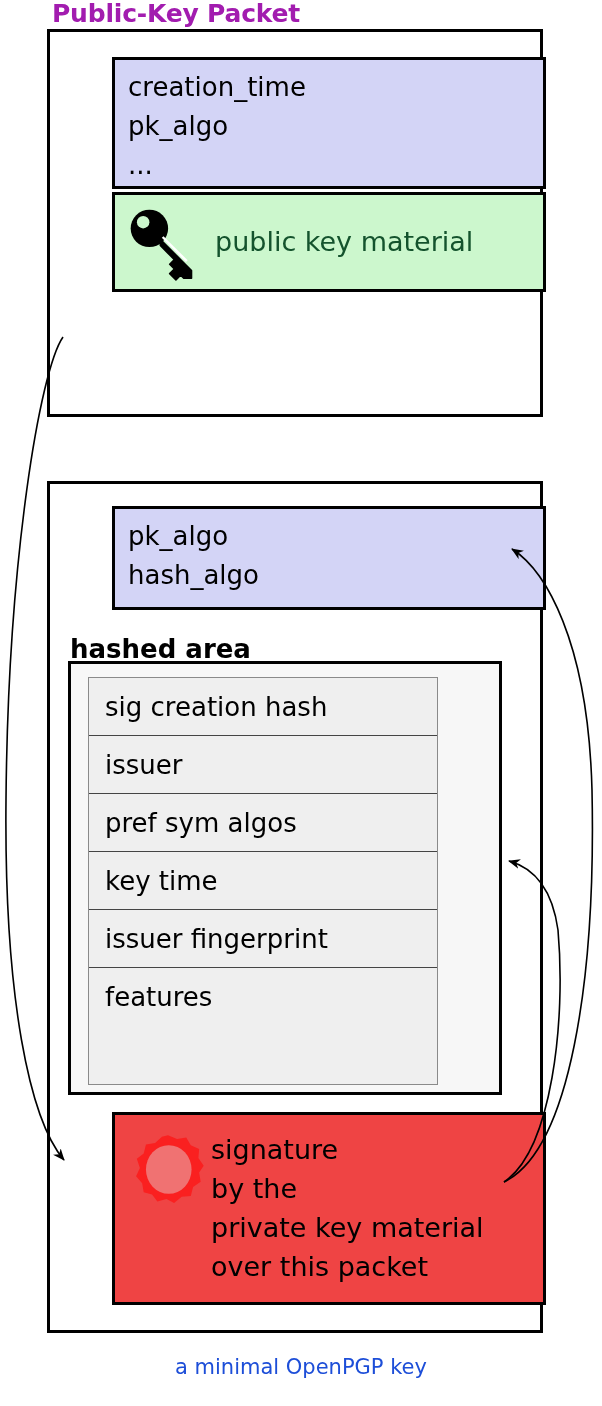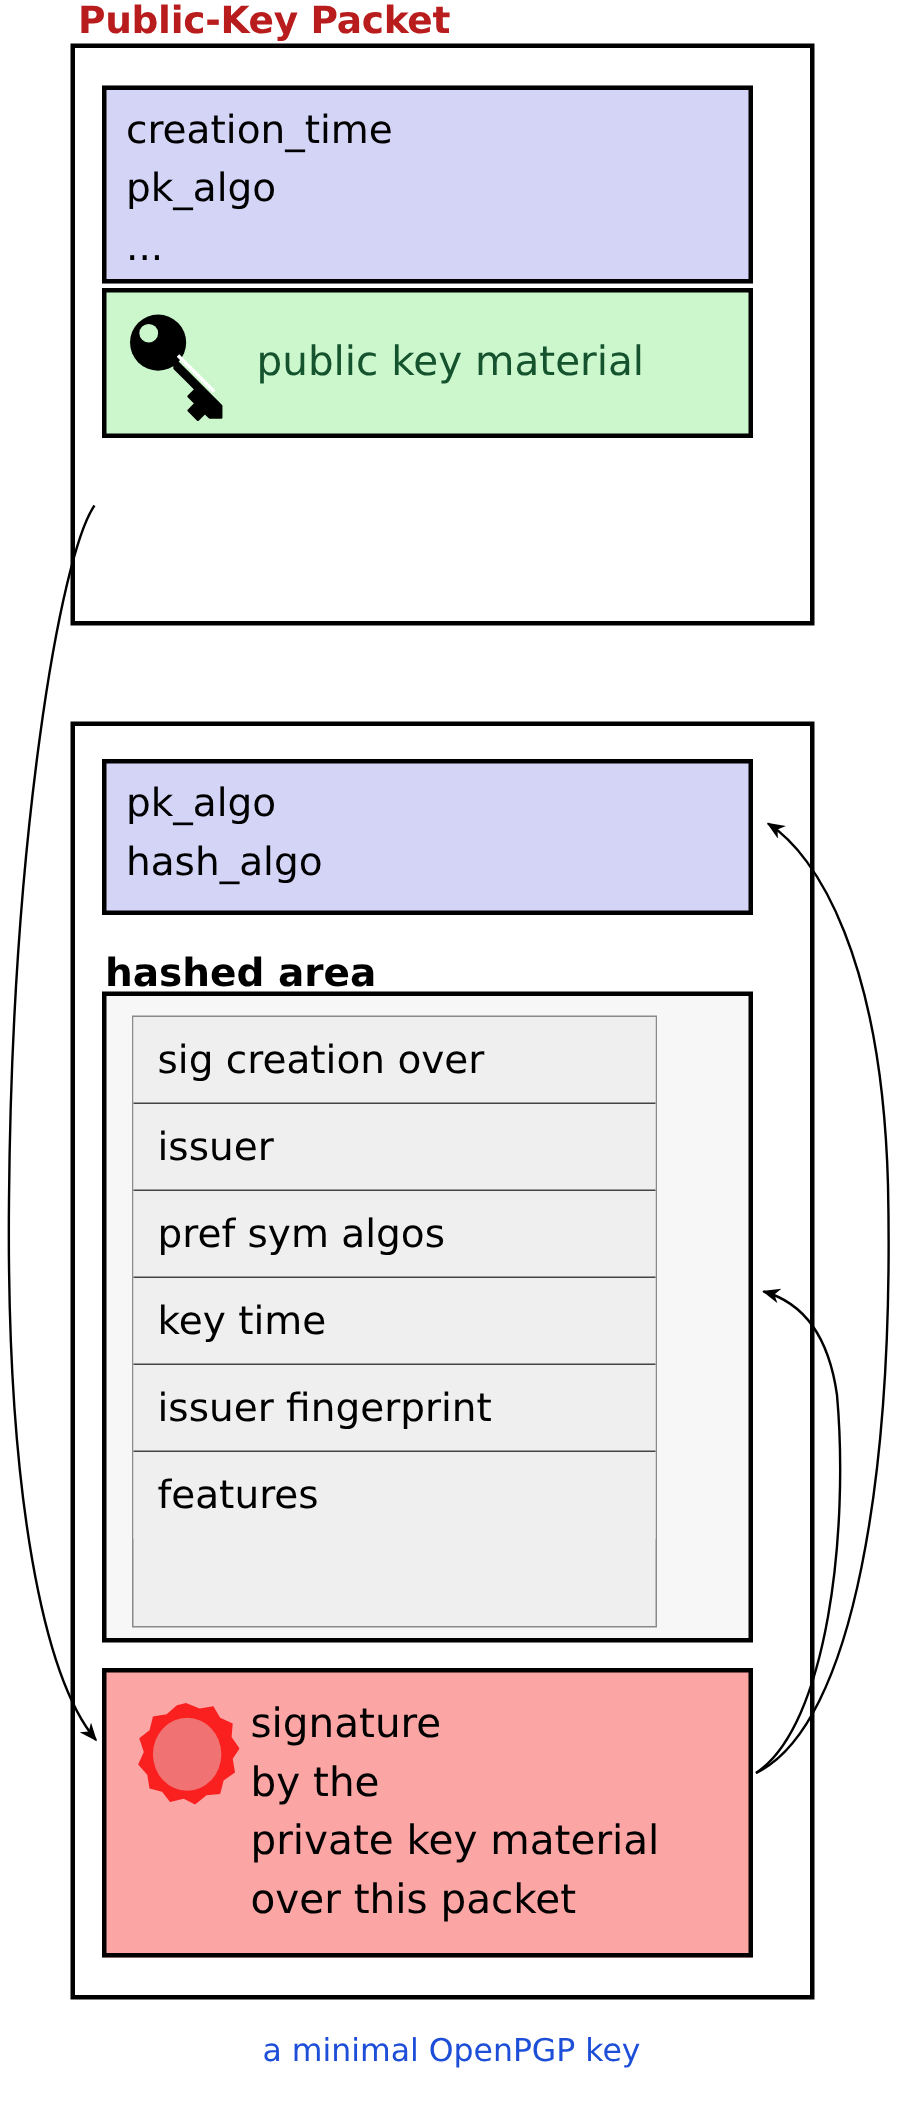--- a/index.html
+++ b/index.html
@@ -19,41 +19,42 @@
     overflow: hidden;
   }
 
   
   .pkt-title {
     position: absolute;
     font-weight: bold;
     font-size: 25px;
     line-height: 28px;
     letter-spacing: -0.2px;
-    color: #b91c1c;
+    color: #a21caf;
     white-space: nowrap;
   }
 
   
   .packet-frame {
     position: absolute;
     box-sizing: border-box;
     border: 3px solid #000;
     background: #ffffff;
   }
 
   
   .field-block {
     position: absolute;
     box-sizing: border-box;
     border: 3px solid #000;
+    margin-left: 44px;
   }
   .block-purple { background: #d3d4f6; }
   .block-green  { background: #ccf7cd; }
-  .block-yellow { background: #fca5a5; }
+  .block-yellow { background: #ef4444; }
 
   .field-lines {
     position: absolute;
     left: 13px;
     top: 8px;
     font-size: 26px;
     line-height: 39px;
     color: #000;
     white-space: pre;
   }
@@ -184,21 +185,21 @@
   <div class="field-block block-purple" style="left:68px; top:506px; width:434px; height:104px;">
     <div class="field-lines">pk_algo
 hash_algo</div>
   </div>
 
   <div class="hashed-label" style="left:70px; top:634px;font-weight:bold;">hashed area</div>
 
   <div class="hashed-box" style="left:68px; top:661px; width:434px; height:434px;"></div>
 
   <div class="subpacket-list" style="left:88px; top:677px; width:350px; height:408px;">
-    <div class="subpacket-row">sig creation over</div>
+    <div class="subpacket-row">sig creation hash</div>
     <div class="subpacket-row">issuer</div>
     <div class="subpacket-row">pref sym algos</div>
     <div class="subpacket-row">key time</div>
     <div class="subpacket-row">issuer fingerprint</div>
     <div class="subpacket-row">features</div>
   </div>
 
   <div class="field-block block-yellow" style="left:68px; top:1112px; width:434px; height:193px;">
     <span class="seal-icon">
       <svg viewBox="0 0 100 100" width="76" height="76" aria-hidden="true">

